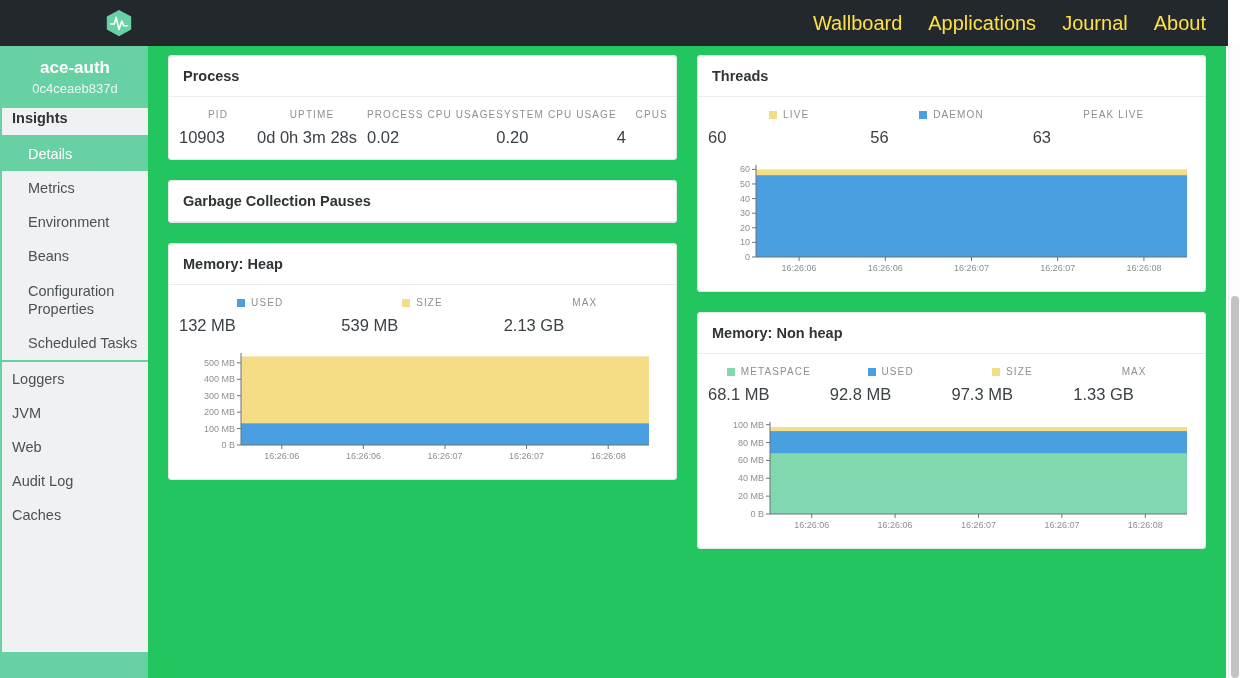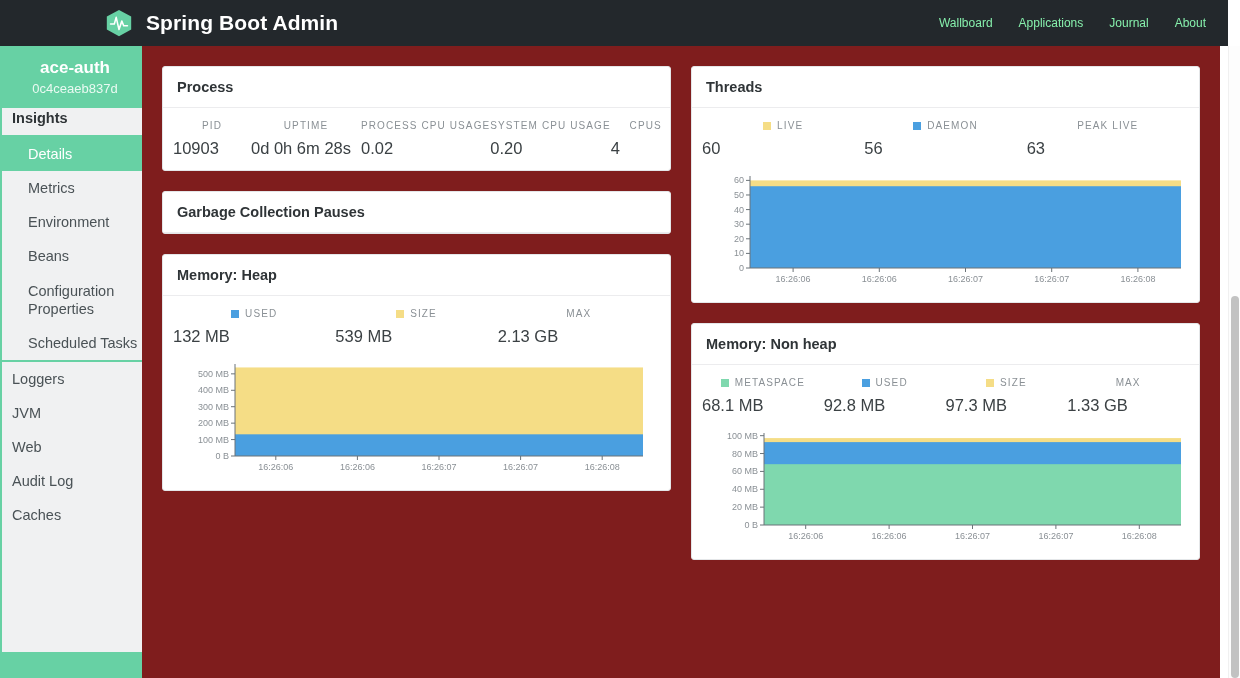--- a/index.html
+++ b/index.html
@@ -19,21 +19,21 @@
     z-index: 20;
   }
   .brand { display: flex; align-items: center; margin-left: 104px; }
   .logo-hex { width: 30px; height: 30px; display: block; }
   .brand-title {
     color: #ffffff; font-size: 21px; font-weight: bold;
     letter-spacing: .1px; margin-left: 12px;
   }
   .nav-links { margin-left: auto; display: flex; align-items: center; gap: 26px; margin-right: 22px; }
   .nav-link {
-    color: #86efac; font-size: 12px; text-decoration: none;
+    color: #fde047; font-size: 20px; text-decoration: none;
     white-space: nowrap;
   }
 
   
   .sidebar {
     position: absolute; top: 46px; left: 0;
     width: 150px; height: 632px;
     background: #67d1a4;
   }
   .app-head {
@@ -63,24 +63,24 @@
     background: #67d1a4; color: #ffffff;
   }
   .side-item {
     font-size: 14.5px; color: #4a5256;
     padding: 9px 0 9px 10px;
   }
   .side-fill { background: #f0f1f2; margin-left: 2px; width: 148px; height: 120px; }
 
   
   .content {
-    position: absolute; top: 46px; left: 142px;
+    position: absolute; top: 46px; left: 148px;
     width: 1078px; height: 632px;
-    background: #7f1d1d;
-    padding: 20px 20px 0 20px;
+    background: #22c55e;
+    padding: 9px 20px 0 20px;
   }
   .grid { display: flex; gap: 20px; }
   .col { width: 509px; }
 
   .card {
     background: #ffffff;
     border: 1px solid #e4e6e8;
     border-radius: 3px;
     margin-bottom: 20px;
   }
@@ -128,21 +128,20 @@
 <body>
 
 <div class="navbar">
   <div class="brand">
     <span>
       <svg class="logo-hex" viewBox="0 0 32 32">
         <polygon points="16,2 29,9 29,23 16,30 3,23 3,9" fill="#67d1a4"></polygon>
         <polyline points="7,17 11,17 13,10 16,23 19,14 21,19 25,19" fill="none" stroke="#ffffff" stroke-width="1.7" stroke-linejoin="round" stroke-linecap="round"></polyline>
       </svg>
     </span>
-    <span class="brand-title">Spring Boot Admin</span>
   </div>
   <div class="nav-links">
     <a class="nav-link" href="#">Wallboard</a>
     <a class="nav-link" href="#">Applications</a>
     <a class="nav-link" href="#">Journal</a>
     <a class="nav-link" href="#">About</a>
   </div>
 </div>
 
 <div class="sidebar">
@@ -184,21 +183,21 @@
       <div class="card">
         <div class="card-head">Process</div>
         <div class="card-body">
           <div class="stats stats-process">
             <div class="stat">
               <div class="stat-label">PID</div>
               <div class="stat-value">10903</div>
             </div>
             <div class="stat">
               <div class="stat-label">Uptime</div>
-              <div class="stat-value">0d 0h 6m 28s</div>
+              <div class="stat-value">0d 0h 3m 28s</div>
             </div>
             <div class="stat">
               <div class="stat-label">Process CPU Usage</div>
               <div class="stat-value">0.02</div>
             </div>
             <div class="stat">
               <div class="stat-label">System CPU Usage</div>
               <div class="stat-value">0.20</div>
             </div>
             <div class="stat">

